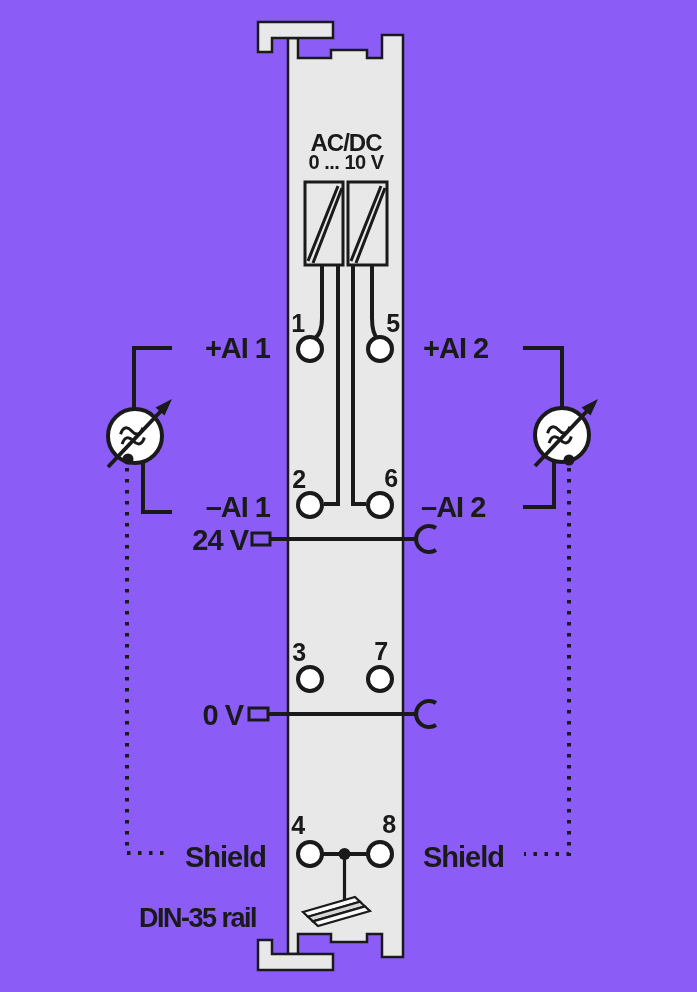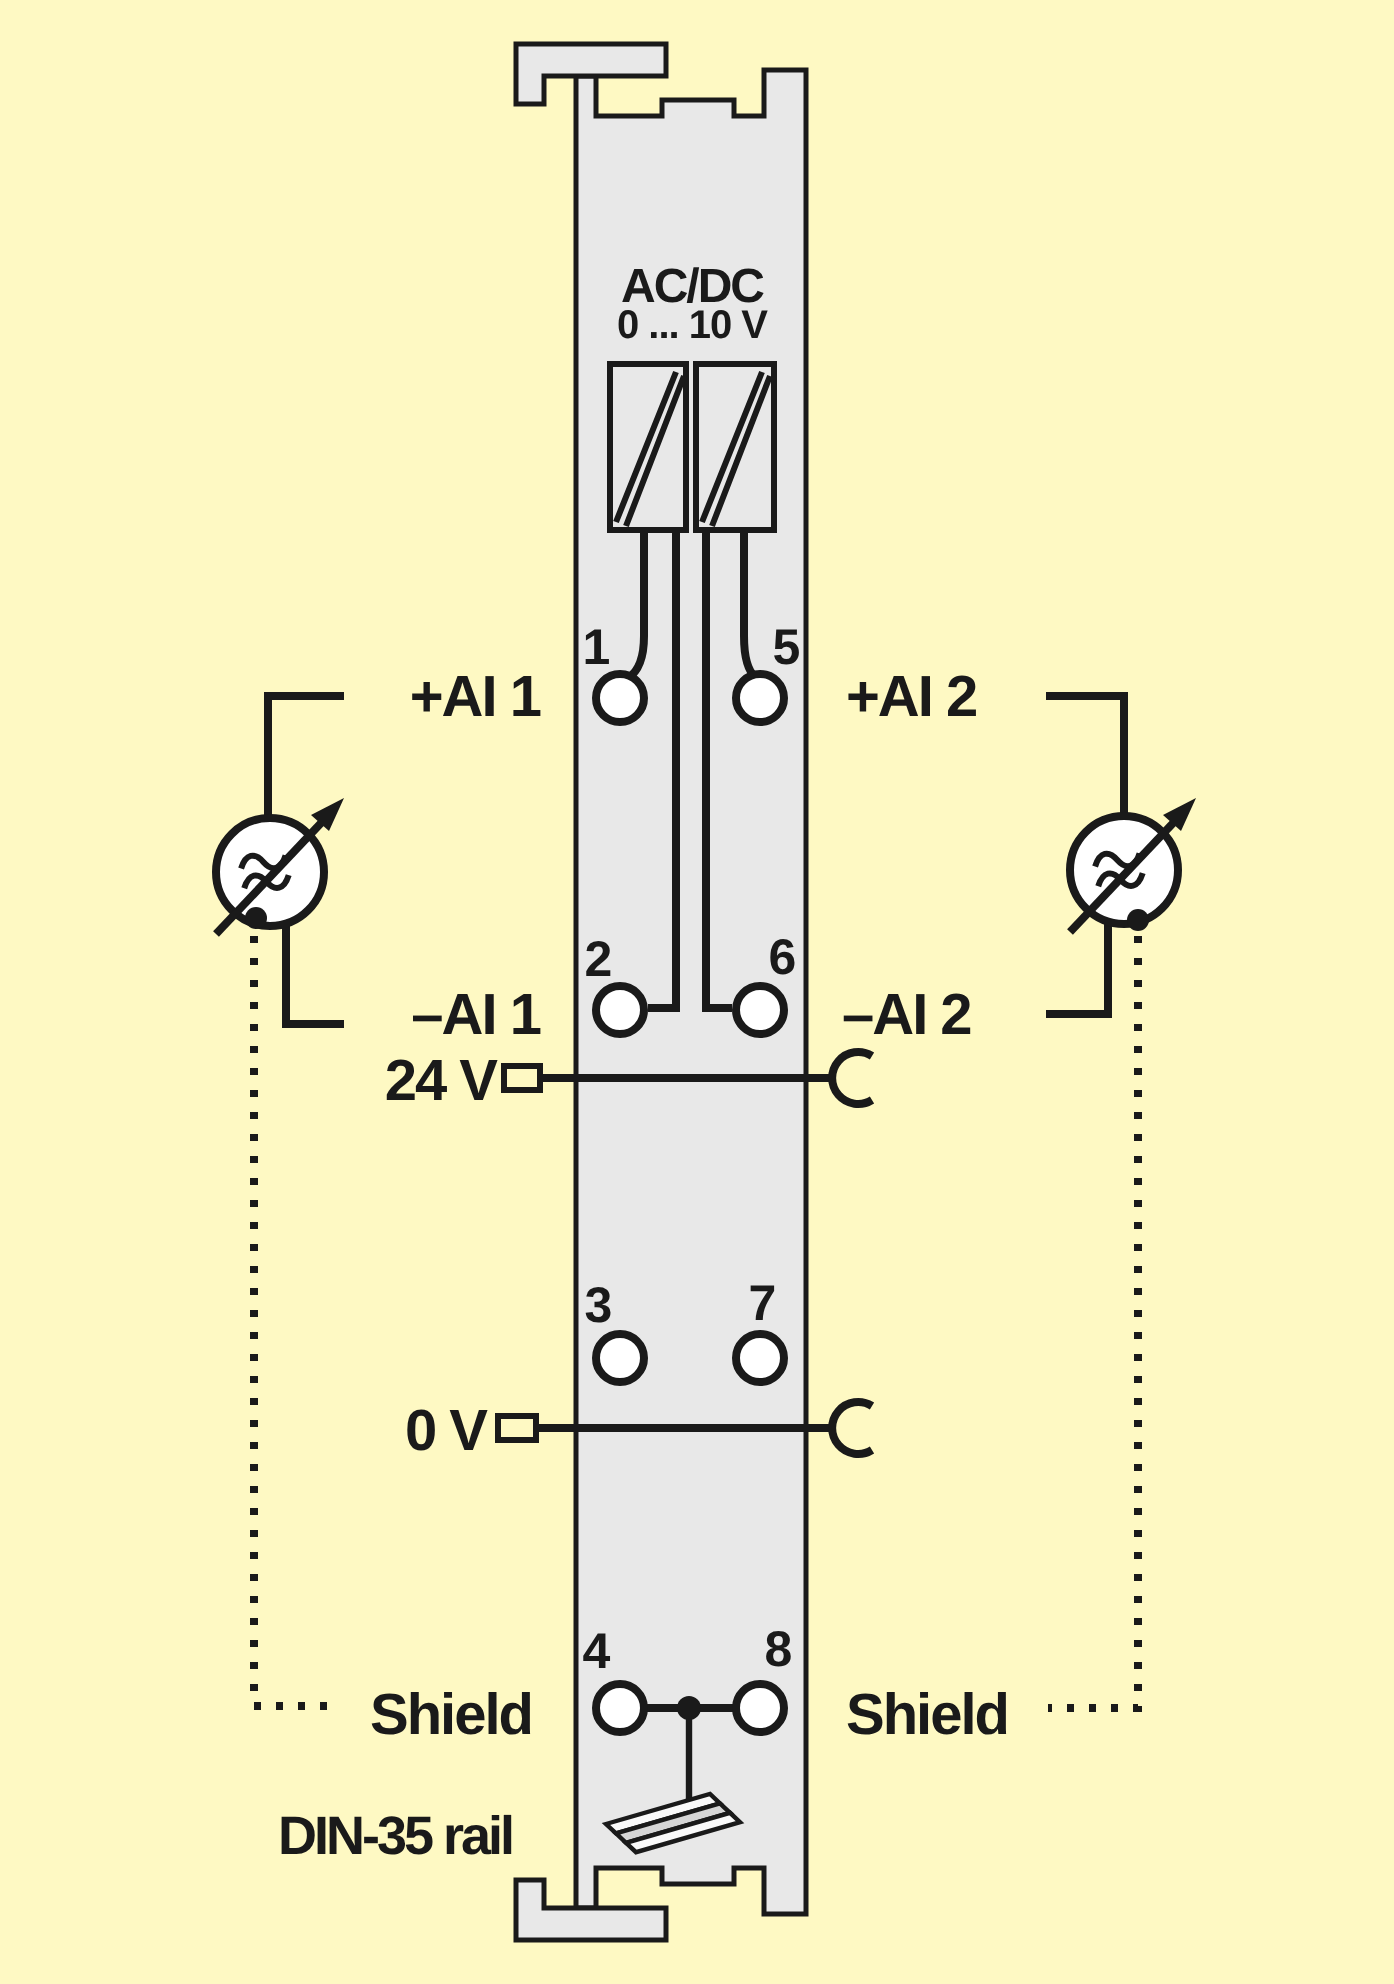--- a/index.html
+++ b/index.html
@@ -1,16 +1,16 @@
 <!DOCTYPE html>
 <html><head>
 <meta charset="utf-8">
 <style>
   html,body{margin:0;padding:0;background:#ffffff;}
-  .stage{width:697px;height:992px;position:relative;background:#fef9c3;overflow:hidden;}
+  .stage{width:697px;height:992px;position:relative;background:#8b5cf6;overflow:hidden;}
   svg{display:block;}
   text{fill:#1a1a1a;font-family:"Liberation Sans",sans-serif;font-weight:bold;}
   .lbl{font-size:29px;letter-spacing:-1px;}
   .lbl-sm{font-size:27px;letter-spacing:-1.5px;}
   .num{font-size:25px;letter-spacing:-0.5px;}
   .tt1{font-size:24px;letter-spacing:-1px;}
   .tt2{font-size:20px;letter-spacing:-0.5px;}
   .wire{stroke:#1a1a1a;stroke-width:4;fill:none;}
   .wire3{stroke:#1a1a1a;stroke-width:3.2;fill:none;}
   .dotted{stroke:#1a1a1a;stroke-width:4;fill:none;stroke-dasharray:3.5 7.5;}

